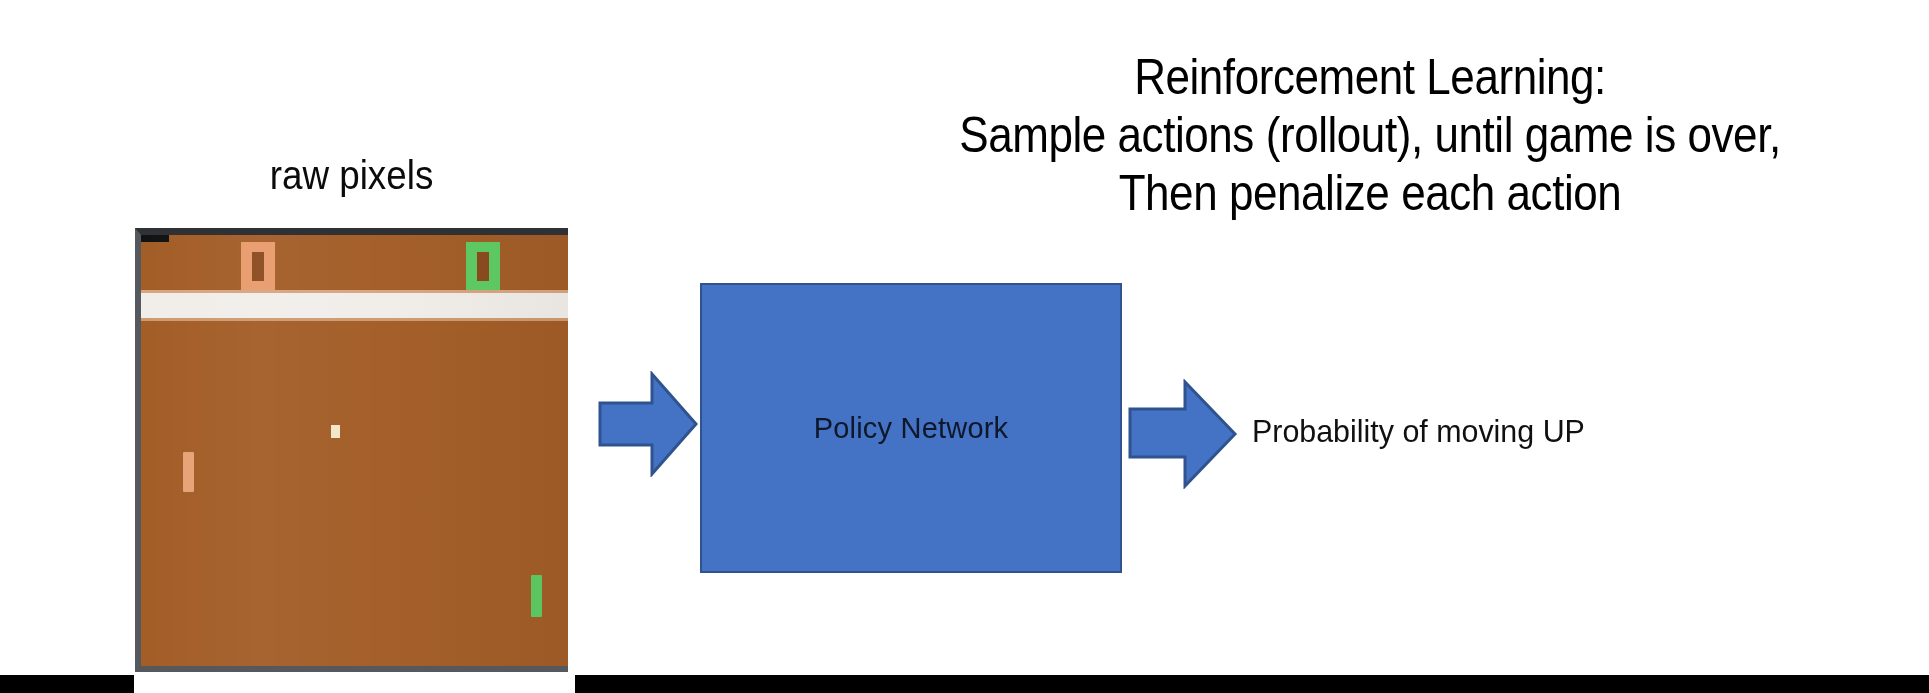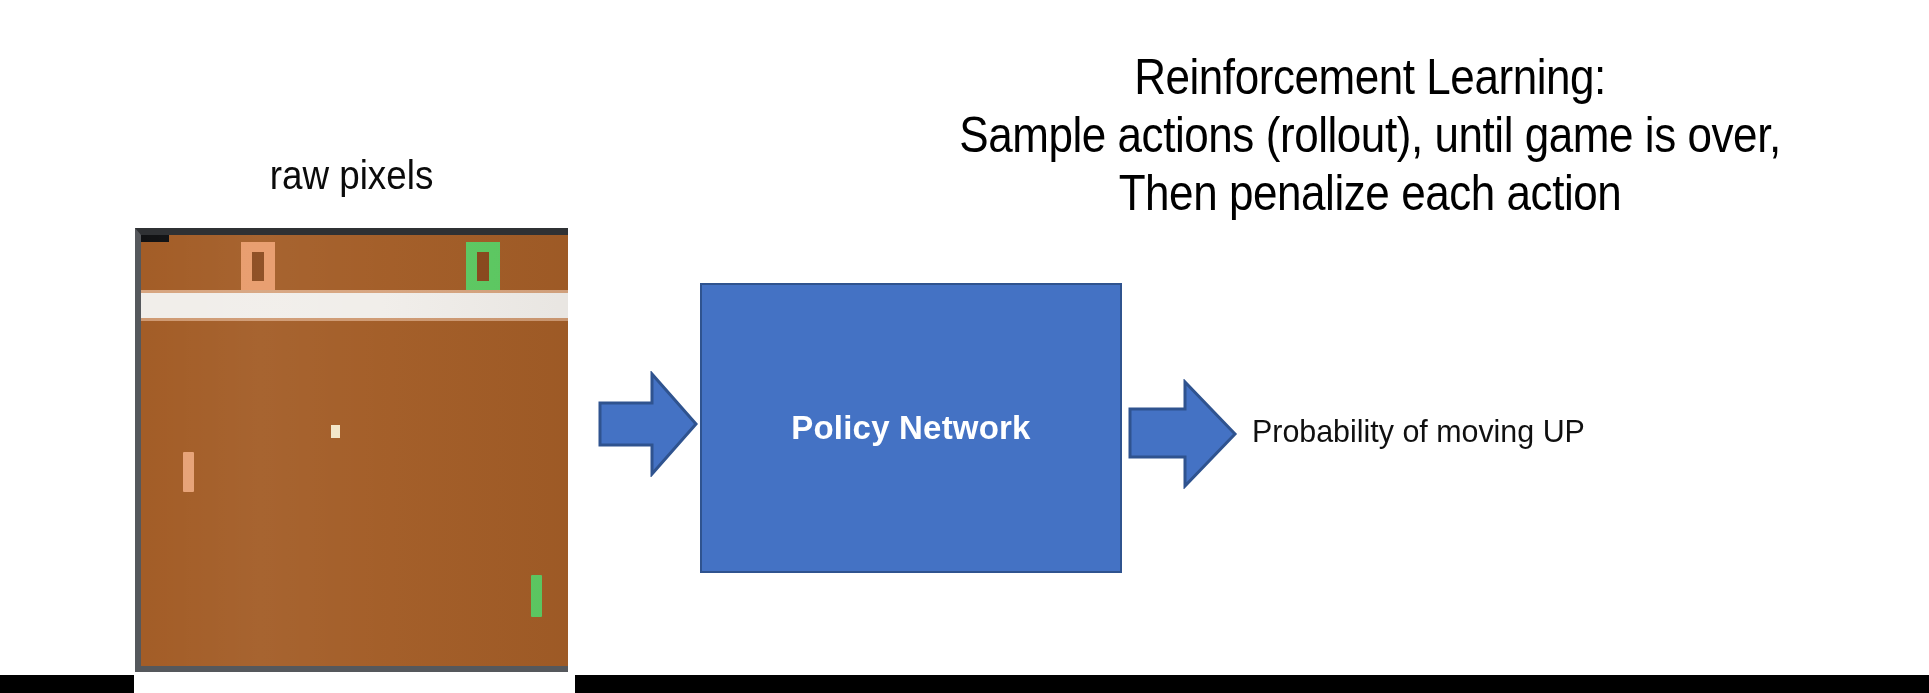--- a/index.html
+++ b/index.html
@@ -141,25 +141,24 @@
     width: 422px;
     height: 290px;
     background: #4472C4;
     border: 2px solid #2F538F;
     box-sizing: border-box;
     display: flex;
     align-items: center;
     justify-content: center;
   }
   .policy-box-label {
-    color: #ffffff;
-    font-family: "Liberation Sans", sans-serif;
-    font-size: 33px;
+    color: #0f172a;
+    font-family: "Liberation Sans", sans-serif;
+    font-size: 29px;
     letter-spacing: 0.2px;
-    font-weight: bold;
   }
 
   
   .output-label {
     position: absolute;
     left: 1252px;
     top: 413px;
     font-family: "Liberation Sans", sans-serif;
     font-size: 32px;
     color: #101010;

